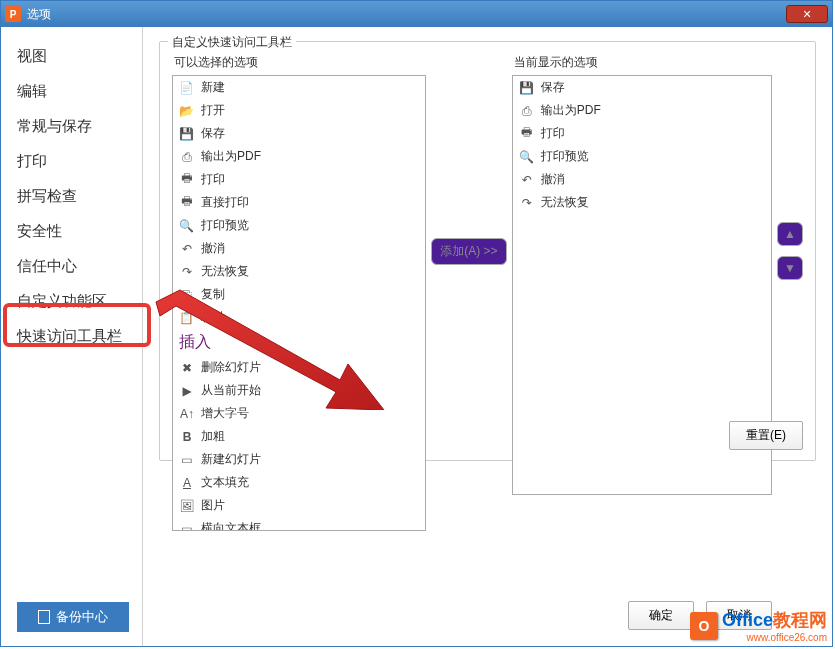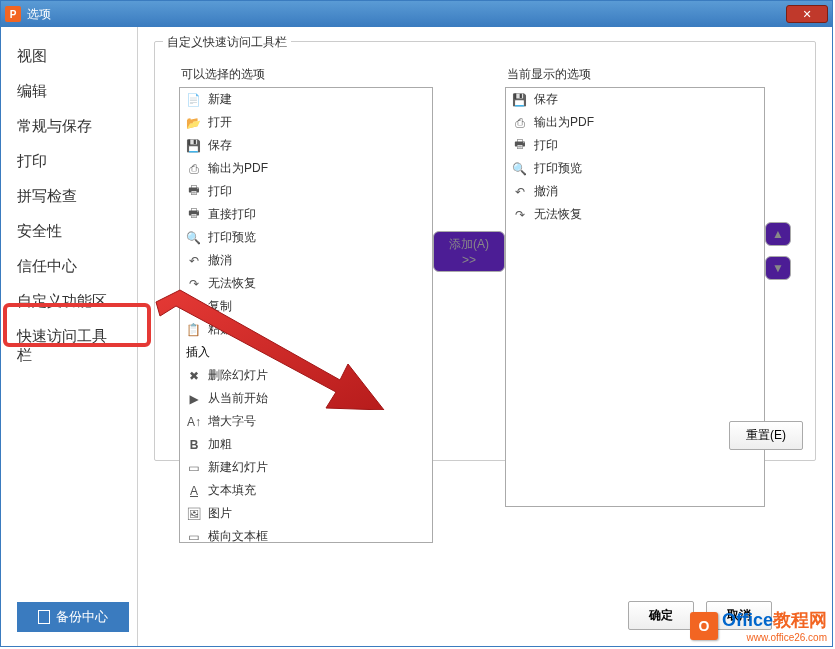--- a/index.html
+++ b/index.html
@@ -16,47 +16,47 @@
     
     .sidebar { width: 142px; border-right: 1px solid #d0d0d0; padding-top: 12px; position: relative; }
     .sidebar-item { padding: 8px 16px; font-size: 15px; color: #333; cursor: pointer; }
     .sidebar-item.active { background: #fff; }
     .sidebar-highlight { position: absolute; left: 2px; top: 276px; width: 148px; height: 44px; border: 4px solid #e53935; border-radius: 6px; z-index: 5; }
     
     .backup-btn { position: absolute; bottom: 14px; left: 16px; width: 112px; height: 30px; background: #3a7bbf; color: #fff; display: flex; align-items: center; justify-content: center; gap: 6px; font-size: 13px; cursor: pointer; }
     .backup-btn .doc-icon { display:inline-block; width:12px; height:14px; border:1px solid #fff; position:relative; }
     
     .main { flex: 1; padding: 14px 16px; position: relative; }
-    .group { border: 1px solid #ccc; border-radius: 2px; padding: 24px; height: 420px; position: relative; }
+    .group { border: 1px solid #ccc; border-radius: 2px; padding: 12px; height: 420px; position: relative; }
     .group-title { position: absolute; top: -8px; left: 8px; background: #fff; padding: 0 4px; font-size: 12px; color: #333; }
     
-    .columns { display: flex; gap: 0; height: 100%; align-items: flex-start; }
+    .columns { display: flex; gap: 0; height: 100%; align-items: flex-start; justify-content: space-between; }
     
     .col { display: flex; flex-direction: column; }
     .col-label { font-size: 12px; margin-bottom: 4px; color: #333; padding-left: 2px; }
     
     .listbox { border: 1px solid #aaa; background: #fff; overflow-y: scroll; }
     .listbox.left { width: 254px; height: 456px; }
     .listbox.right { width: 260px; height: 420px; }
     
     .list-item { display: flex; align-items: center; gap: 6px; padding: 3px 6px; font-size: 12px; color: #333; cursor: pointer; white-space: nowrap; }
     .list-item .ico { width: 16px; height: 16px; display: flex; align-items: center; justify-content: center; color: #555; flex-shrink:0; }
-    .list-category { padding: 3px 6px; font-size: 12px; color: #000000; }
+    .list-category { padding: 3px 6px; font-size: 16px; color: #701a75; }
     
     .mid-col { display: flex; flex-direction: column; gap: 10px; justify-content: center; align-self: center; }
     .btn { border: 1px solid #aaa; background: #4c1d95; padding: 4px 8px; font-size: 12px; color: #888; cursor: pointer; border-radius: 6px; min-width: 72px; text-align:center; }
     .btn.small { min-width: 26px; padding: 4px 6px; }
     
     .reorder-col { display: flex; flex-direction: column; gap: 10px; align-self: center; }
     
     .reset-row { position: absolute; right: 12px; bottom: 10px; }
     .reset-btn { border: 1px solid #aaa; background: linear-gradient(#fff,#eee); padding: 5px 16px; font-size: 12px; cursor: pointer; border-radius: 2px; }
     
     .bottom-btns { position:absolute; right: 60px; bottom: 16px; display:flex; gap:12px; z-index:1;}
-    .bottom-btn { border:1px solid #aaa; background:linear-gradient(#fff,#eee); padding:5px 20px; font-size:12px; cursor:pointer; border-radius:2px;font-weight:bold; }
+    .bottom-btn { border:1px solid #aaa; background:linear-gradient(#fff,#eee); padding:5px 20px; font-size:12px; cursor:pointer; border-radius:2px; }
     
     .arrow { position: absolute; top: 130px; left: 100px; z-index: 10; pointer-events: none; }
     
     .watermark { position: absolute; right: 8px; bottom: 6px; z-index: 50; display:flex; align-items:center; gap:4px; pointer-events:none; }
     .wm-icon { width:28px; height:28px; background:#f26522; display:flex; align-items:center; justify-content:center; color:#fff; font-weight:bold; font-size:14px; border-radius:3px; box-shadow:1px 1px 2px rgba(0,0,0,0.3); }
     .wm-text { font-size:18px; font-weight:bold; }
     .wm-text .t1 { color:#0066cc; }
     .wm-text .t2 { color:#f26522; }
     .wm-sub { font-size:10px; color:#f26522; display:block; text-align:right; }
     

